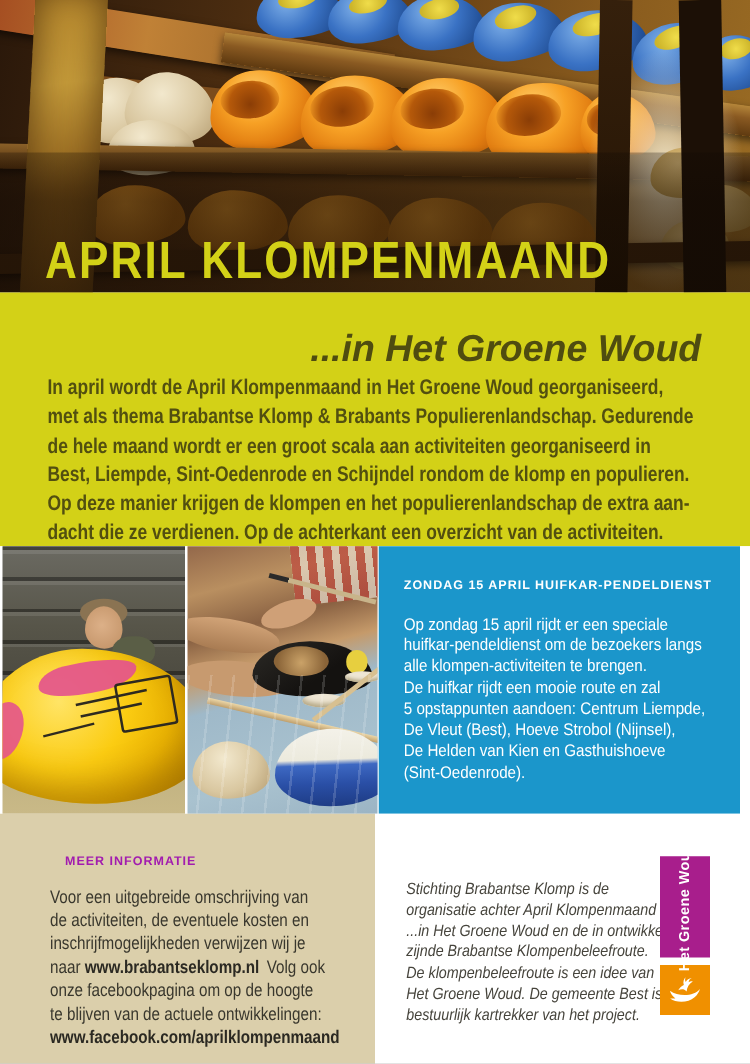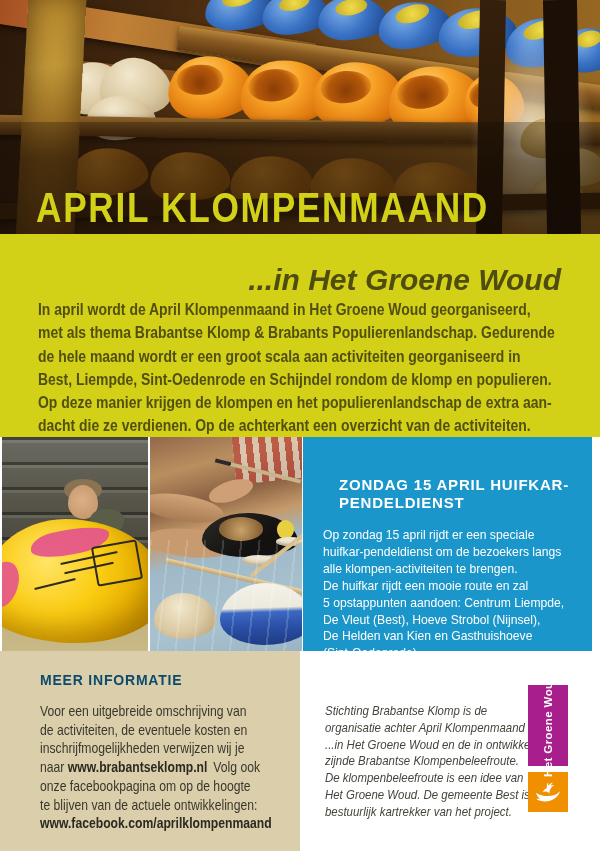--- a/index.html
+++ b/index.html
@@ -90,28 +90,28 @@
   .pb-stick1{left:14px;top:138px;width:152px;height:5px;transform:rotate(13deg);
          background:linear-gradient(#ecd7a8,#bf9f6c);}
   .pb-stick2{left:92px;top:112px;width:82px;height:4px;transform:rotate(-38deg);background:#d8c090;}
   .pb-paleclog{left:4px;top:156px;width:62px;height:46px;}
   .pb-blueclog{left:70px;top:146px;width:92px;height:62px;
          border-radius:50% 50% 52% 48%/60% 62% 38% 40%;
          background:linear-gradient(178deg,#f4f2ea 0%,#eceadd 40%,#3d68c2 47%,#2a4fa6 70%,#1d3a82 100%);}
 
   .event-box{position:absolute;left:303px;top:0;width:289px;height:214px;background:#1b96cb;
          box-sizing:border-box;padding:23px 0 0 20px;color:#fff;}
-  .event-box h2{margin:16px;width:252px;font-size:15px;line-height:17.5px;letter-spacing:.8px;}
+  .event-box h2{margin:0;width:252px;font-size:10px;line-height:17.5px;letter-spacing:.8px;}
   .ebody{margin:14px 0 0 0;width:300px;font-size:13.5px;line-height:16.9px;
          transform:scaleX(.9);transform-origin:0 0;}
 
   
   .info-box{position:absolute;left:0;top:651px;width:300px;height:200px;background:#dbcfab;
          box-sizing:border-box;padding:21px 0 0 40px;}
-  .info-box h3{margin:0;font-size:14px;letter-spacing:.8px;color:#0c4a6e;}
+  .info-box h3{margin:12px;font-size:10px;letter-spacing:.8px;color:#a21caf;}
   .ibody{margin:14px 0 0 0;width:312px;font-size:14.5px;line-height:18.7px;color:#39372d;
          transform:scaleX(.84);transform-origin:0 0;}
   .ibody b{color:#2b2922;}
   .line{display:block;}
   .gap{margin-left:7px;}
 
   .colofon-area{position:absolute;left:300px;top:651px;width:300px;height:200px;background:#fff;}
   .colofon{position:absolute;left:25px;top:52px;width:300px;margin:0;font-size:13px;font-style:italic;
          line-height:16.8px;color:#46443c;transform:scaleX(.88);transform-origin:0 0;}
   .logo{position:absolute;left:228px;top:34px;width:40px;}

